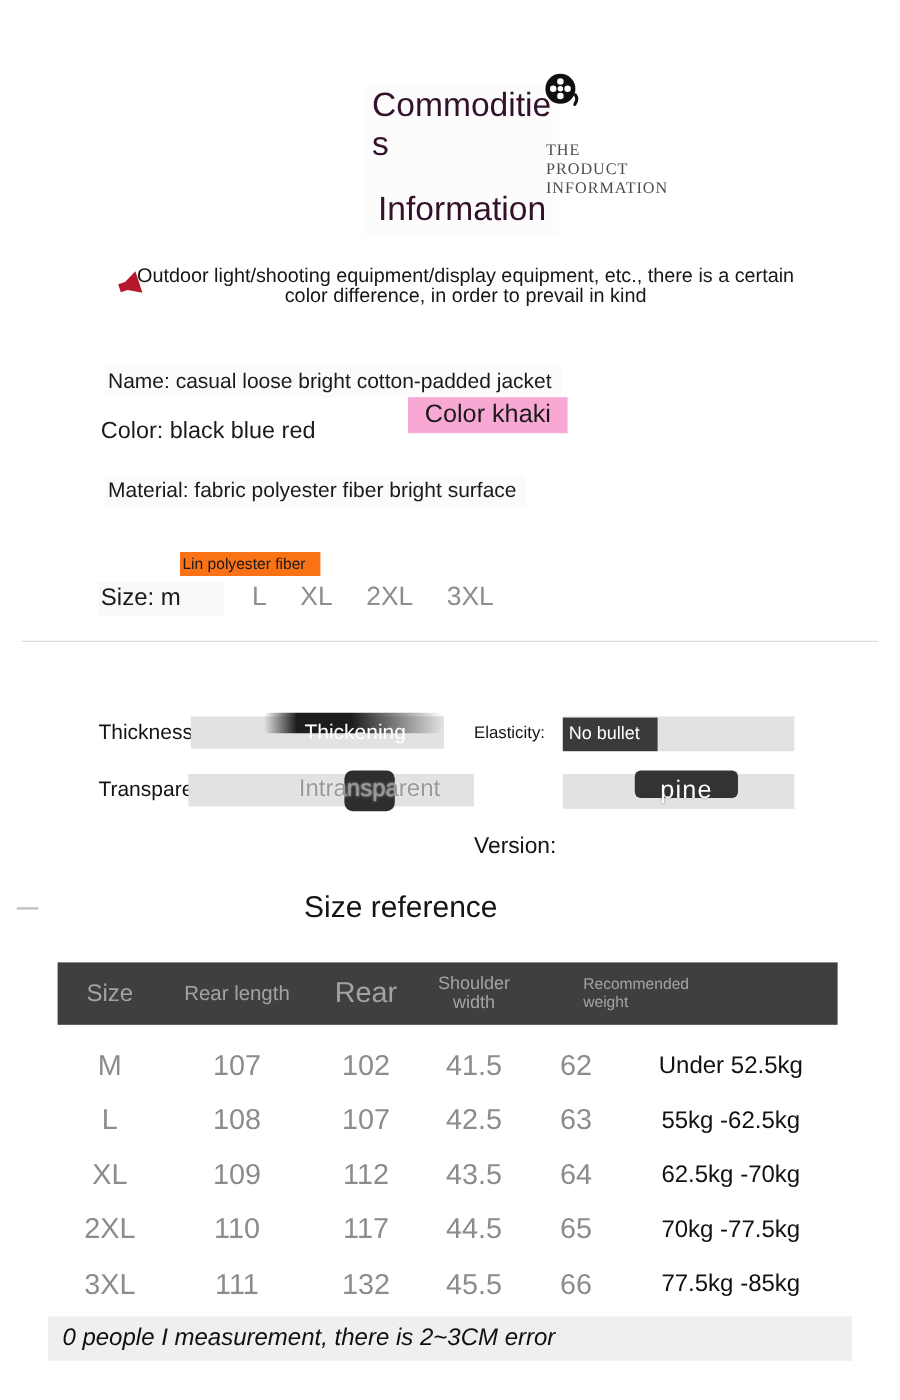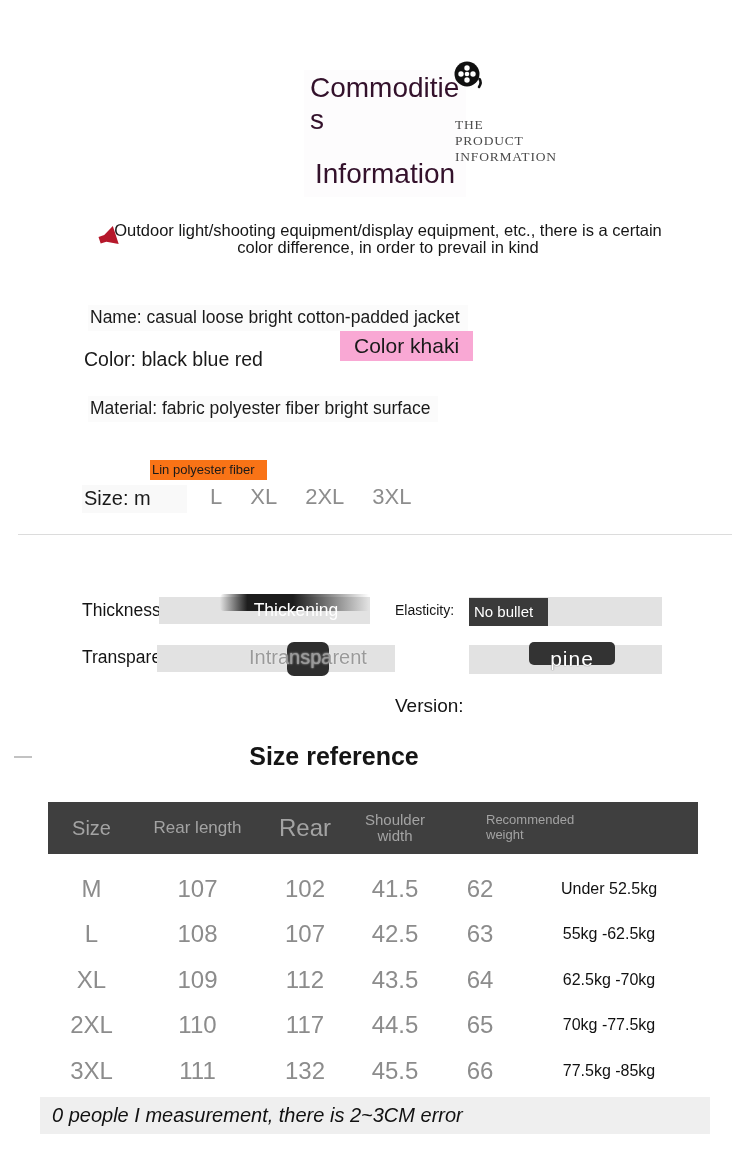--- a/index.html
+++ b/index.html
@@ -68,42 +68,42 @@
     left:249px;top:646px;font-size:20px;color:#9a9a9a;
     text-shadow:0 0 2px rgba(255,255,255,0.8);
   }
   .v-pine{
     left:529px;top:642px;width:86px;height:23px;line-height:33px;
     background:#333333;border-radius:5px;color:#ffffff;font-size:21px;
     text-align:center;letter-spacing:1px;text-shadow:0 0 1px #333;
   }
 
   
-  .sr-title{left:0;top:742px;width:668px;text-align:center;font-size:25px;font-weight:700;color:#151515;}
+  .sr-title{left:0;top:742px;width:668px;text-align:center;font-size:25px;font-weight:400;color:#151515;}
   .tick{left:14px;top:756px;width:18px;height:2px;background:#c2c2c2;}
 
   .tbl{left:48px;top:802px;width:650px;}
   .thead{
     display:grid;grid-template-columns:87px 125px 90px 90px 80px 178px;
     align-items:center;height:52px;background:#3f3f3f;color:#a3a3a3;
   }
   .thead div{text-align:center;}
   .th-size{font-size:20px;}
   .th-rear{font-size:17px;}
   .th-bust{font-size:24px;}
   .th-shoulder{font-size:15px;line-height:1.1;padding:0 10px;}
   .th-sleeve{font-size:22px;line-height:1.05;}
   .th-weight{font-size:13px;line-height:1.15;text-align:left !important;padding-left:46px;}
   .tbody{margin-top:12px;}
   .trow{
     display:grid;grid-template-columns:87px 125px 90px 90px 80px 178px;
     align-items:center;height:45.5px;
   }
   .trow div{text-align:center;font-size:24px;color:#8c8c8c;}
-  .trow .wt{font-size:16px;color:#111111;}
+  .trow .wt{font-size:20px;color:#111111;}
 
   .footnote{
     left:40px;top:1097px;width:658px;height:37px;background:#efefef;
     font-size:20px;color:#111111;line-height:37px;padding-left:12px;font-style:italic;
   }
 </style>
 </head>
 <body>
 
 <div class="abs title-block">

